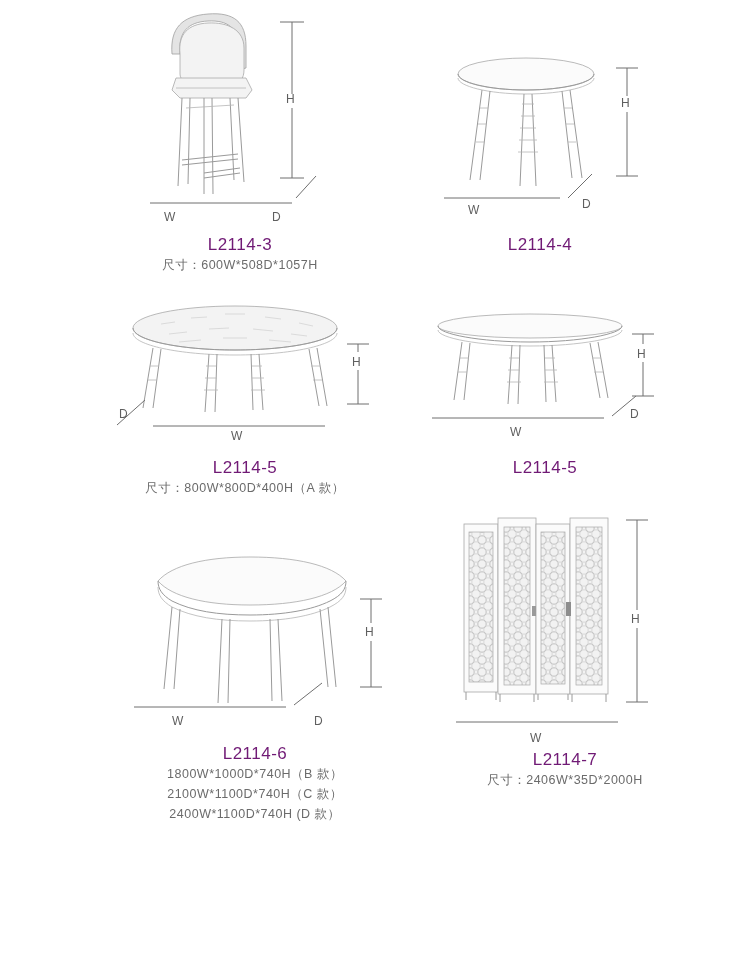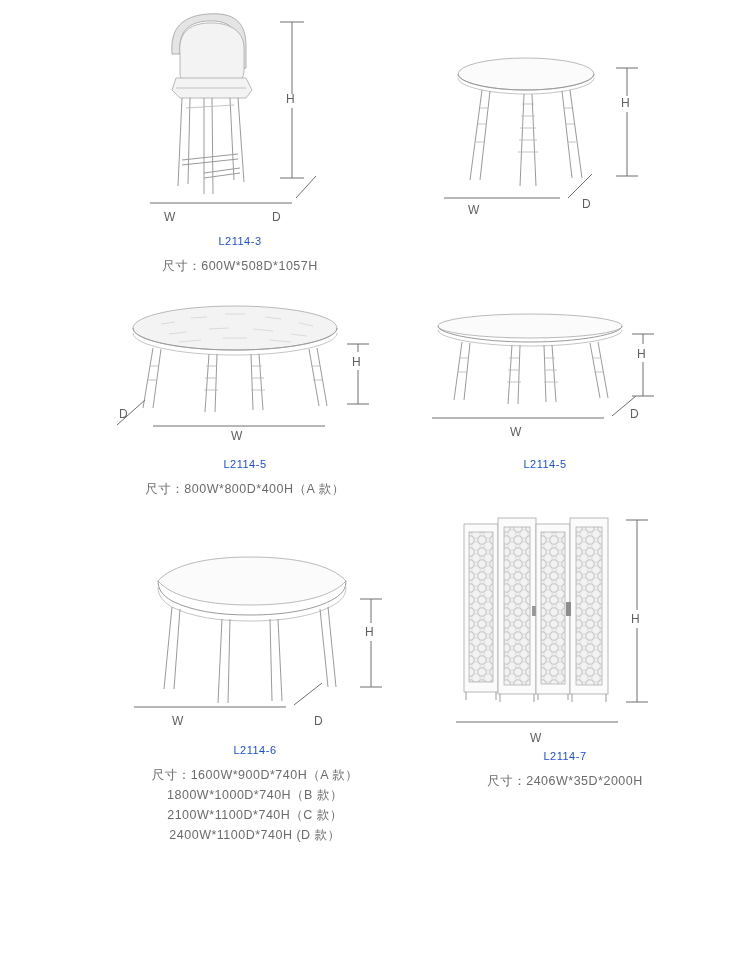--- a/index.html
+++ b/index.html
@@ -29,25 +29,24 @@
     width: 100%;
   }
   .caption {
     text-align: center;
     font-size: 13px;
     color: #6b6b6b;
     letter-spacing: 0.5px;
   }
   .code {
     margin-top: 2px;
-    font-size: 11px;
-    color: #1d4ed8;
+    font-size: 17px;
+    color: #701a75;
   }
   .dims {
-    margin-top: 9px;
     font-size: 12.5px;
     color: #6b6b6b;
     line-height: 20px;
   }
   .dims div { white-space: nowrap; }
   svg { display: block; overflow: visible; }
   .ln { stroke: #9a9a9a; stroke-width: 1; fill: none; }
   .ln-thin { stroke: #b5b5b5; stroke-width: 0.8; fill: none; }
   .dim-ln { stroke: #6f6f6f; stroke-width: 1; fill: none; }
   .lbl { font-size: 12px; fill: #5f5f5f; font-family: "Liberation Sans", sans-serif; }
@@ -122,20 +121,21 @@
         <path class="dim-ln" d="M196,60 L218,60 M207,60 L207,88"></path>
         <path class="dim-ln" d="M196,168 L218,168 M207,104 L207,168"></path>
         <text class="lbl" x="201" y="99">H</text>
 
         <path class="dim-ln" d="M24,190 L140,190"></path>
         <path class="dim-ln" d="M148,190 L172,166"></path>
         <text class="lbl" x="48" y="206">W</text>
         <text class="lbl" x="162" y="200">D</text>
       </svg>
     </div>
+    <div class="caption code">L2114-4</div>
   </div>
 
   <div class="item" style="left:105px; top:300px; width:280px;">
     <div class="draw">
       <svg width="280" height="140" viewBox="0 0 280 140" aria-hidden="true">
 
         <ellipse class="fill-l" cx="130" cy="28" rx="102" ry="22"></ellipse>
         <path class="ln" d="M28,28 C28,40 74,50 130,50 C186,50 232,40 232,28"></path>
         <path class="ln-thin" d="M28,33 C28,45 74,55 130,55 C186,55 232,45 232,33"></path>
 
@@ -231,21 +231,20 @@
         <text class="lbl" x="255" y="91">H</text>
 
         <path class="dim-ln" d="M24,162 L176,162"></path>
         <path class="dim-ln" d="M184,160 L212,138"></path>
         <text class="lbl" x="62" y="180">W</text>
         <text class="lbl" x="204" y="180">D</text>
       </svg>
     </div>
     <div class="caption code" style="margin-top:9px;">L2114-6</div>
     <div class="caption dims">
-      <div><span>尺寸：</span><span>1600W*900D*740H（A 款）</span></div>
       <div><span>1800W*1000D*740H（B 款）</span></div>
       <div><span>2100W*1100D*740H（C 款）</span></div>
       <div><span>2400W*1100D*740H (D 款）</span></div>
     </div>
   </div>
 
   <div class="item" style="left:440px; top:510px; width:250px;">
     <div class="draw">
       <svg width="250" height="240" viewBox="0 0 250 240" aria-hidden="true">
         <defs>

